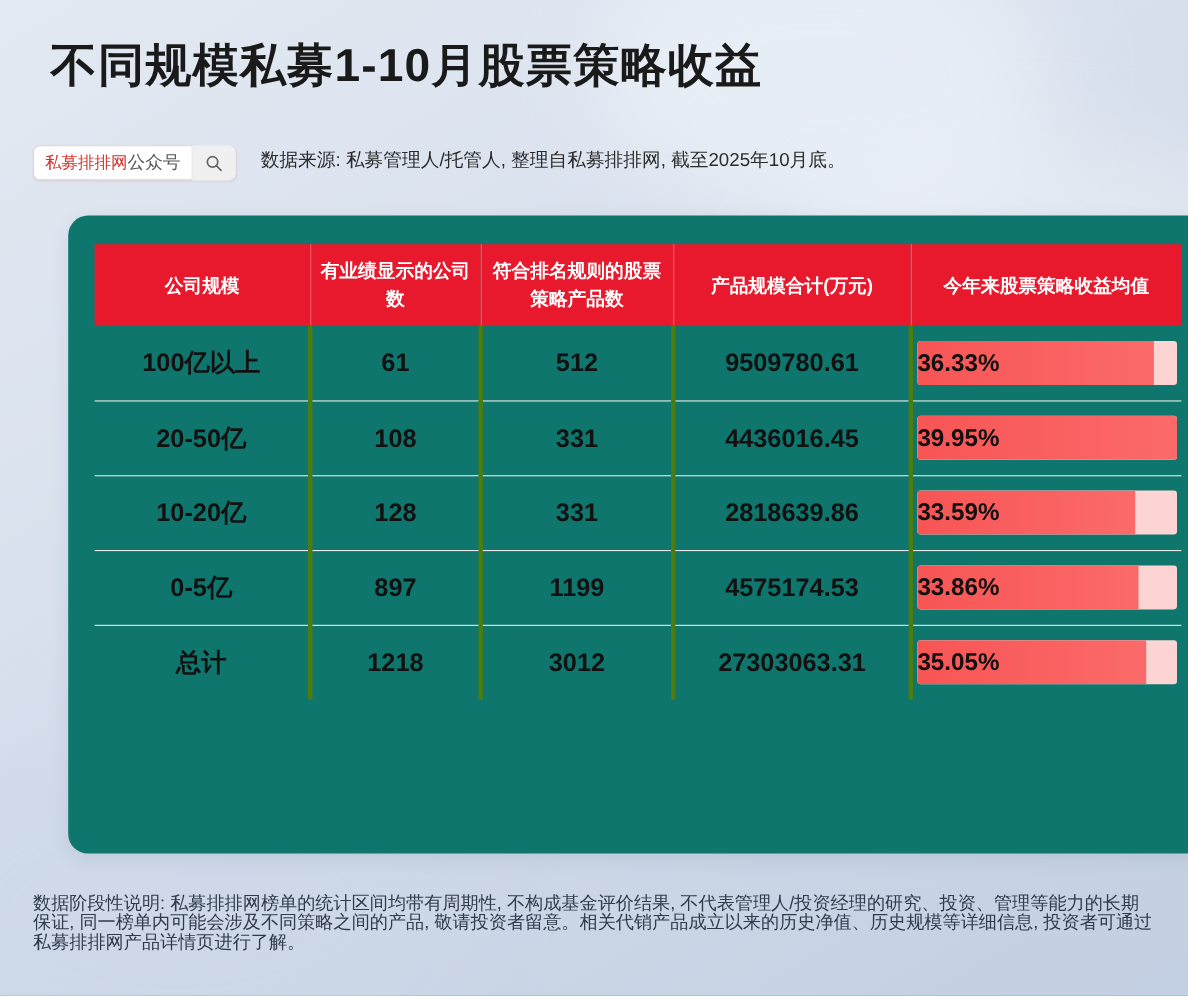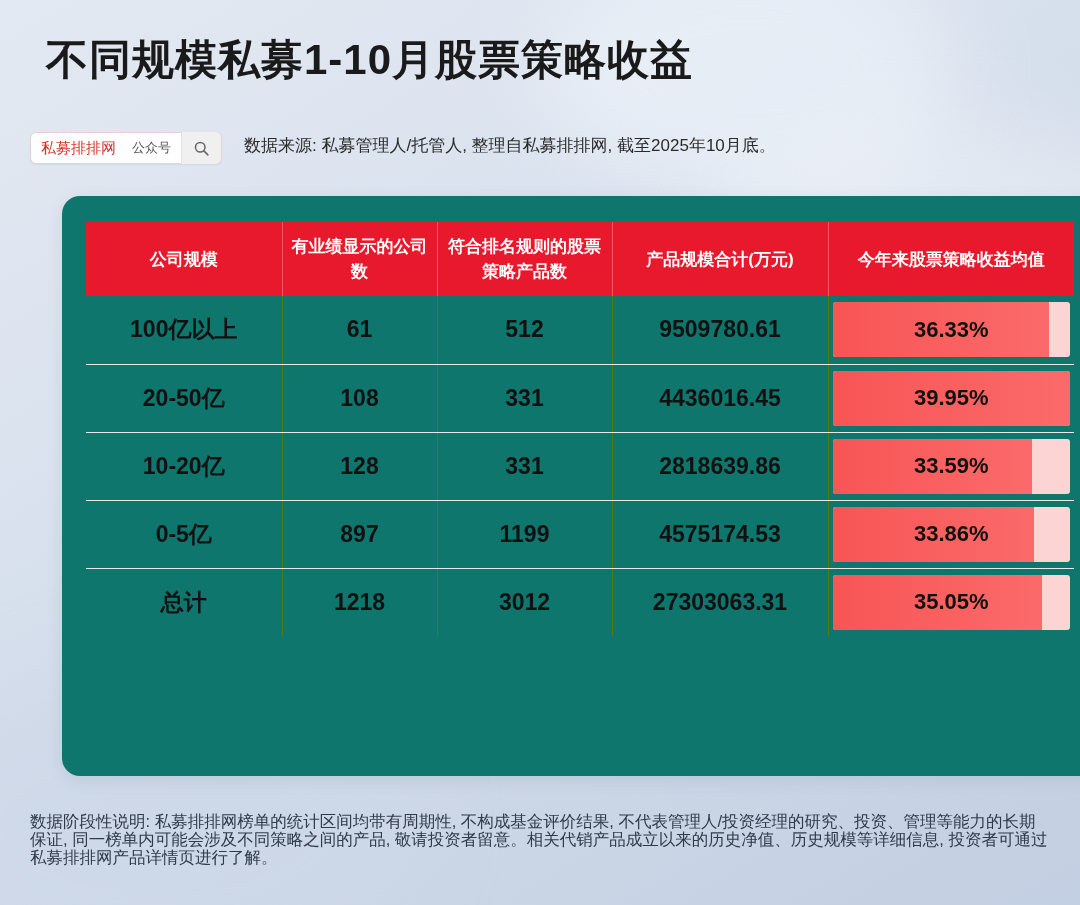--- a/index.html
+++ b/index.html
@@ -54,25 +54,24 @@
     padding-left: 10px;
     box-shadow: 0 1px 2px rgba(0,0,0,.06);
   }
   .search-pill .brand {
     font-size: 15px;
     color: #d4322a;
     font-weight: 500;
     white-space: nowrap;
   }
   .search-pill .suffix {
-    font-size: 13px;
+    font-size: 16px;
     color: #555;
     white-space: nowrap;
     padding-right: 8px;
-    padding-left: 16px;
   }
   .search-btn {
     width: 40px;
     height: 32px;
     background: #f0f0f0;
     border-left: 1px solid #e2e2e2;
     border-radius: 0 6px 6px 0;
     display: flex;
     align-items: center;
     justify-content: center;
@@ -139,39 +138,39 @@
   table.data thead th:last-child { border-right: none; text-align: center; }
 
   table.data tbody td {
     height: 68px;
     text-align: center;
     vertical-align: middle;
     font-size: 22px;
     font-weight: bold;
     color: #111;
     border-bottom: 1px solid #e9e9e9;
-    border-right: 1px solid #4d7c0f;
+    border-right: 4px solid #4d7c0f;
     padding: 0 4px;
   }
   table.data tbody td:last-child { border-right: none; }
   table.data tbody tr:last-child td { border-bottom: none; }
   table.data tbody td.scale { font-size: 23px; }
   table.data tbody td.num { font-size: 23px; }
   table.data tbody td.amount { font-size: 23px; }
 
   td.ret { position: relative; padding: 0 8px; }
   .barwrap {
     position: relative;
-    height: 55px;
+    height: 40px;
     border-radius: 3px;
     background: #fdd4d4;
     overflow: hidden;
     display: flex;
     align-items: center;
-    justify-content: center;
+    justify-content: flex-start;
   }
   .barfill {
     position: absolute;
     left: 0; top: 0; bottom: 0;
     background: linear-gradient(90deg, #f85555 0%, #fb6a6a 100%);
   }
   .barlabel {
     position: relative;
     z-index: 2;
     font-size: 22px;

